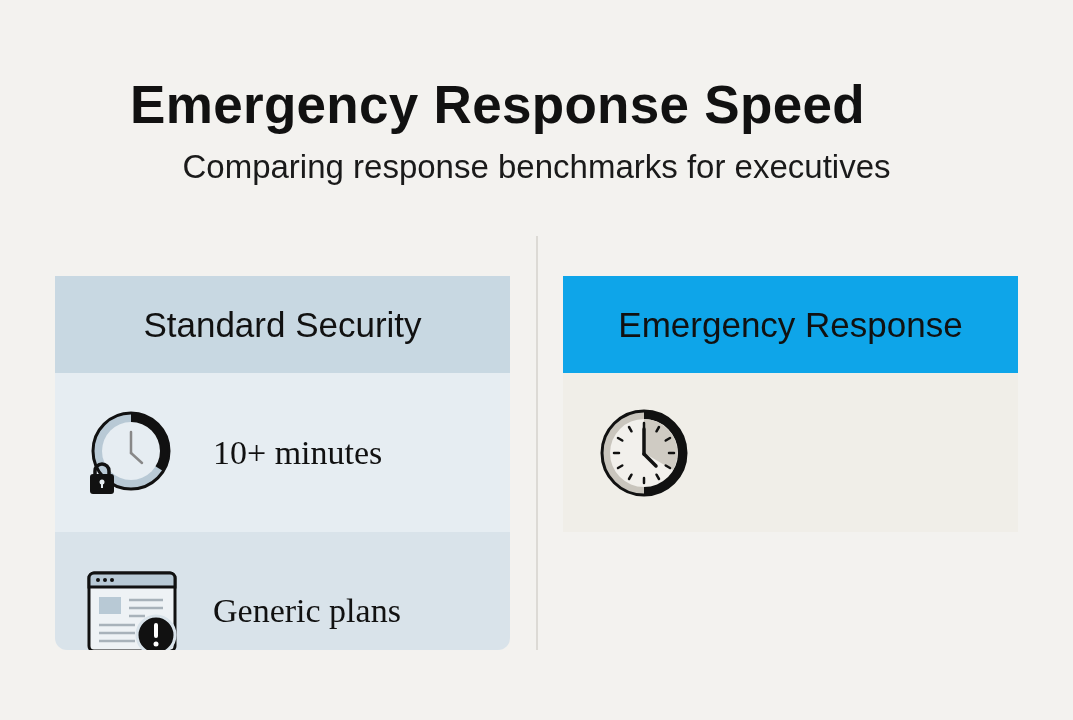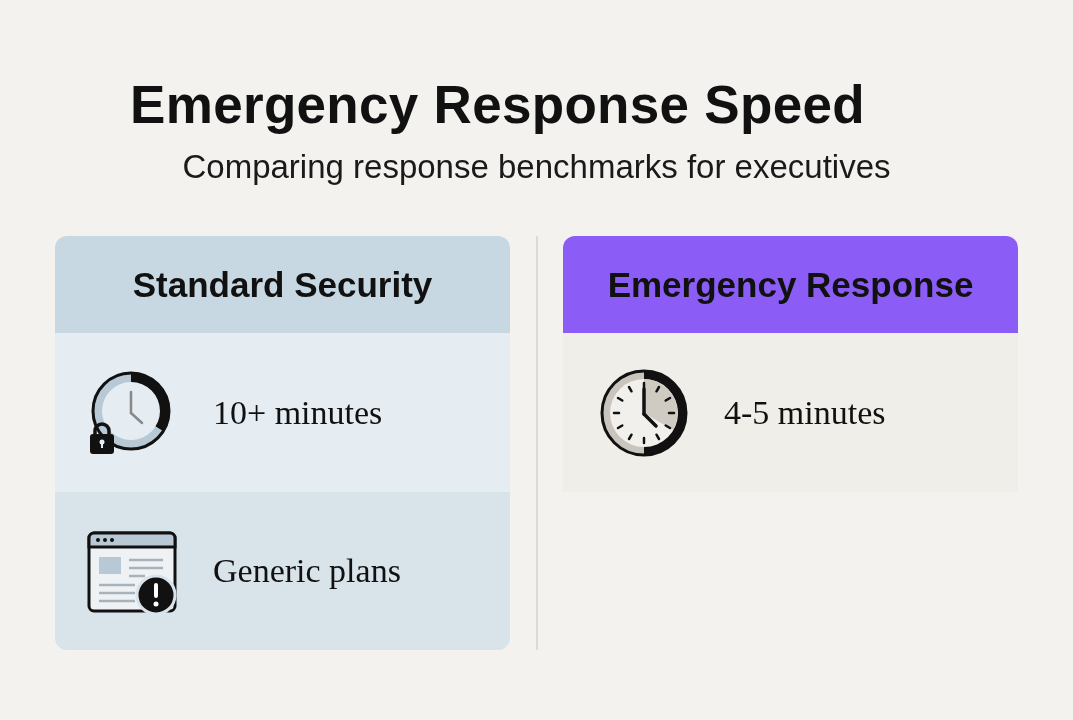--- a/index.html
+++ b/index.html
@@ -20,24 +20,24 @@
       text-align: center; font-size: 33px; color: #1a1a1a;
     }
     .card {
       position: absolute; top: 236px; width: 455px; height: 414px;
       border-radius: 12px; overflow: hidden;
     }
     .card.left { left: 55px; }
     .card.right { left: 563px; }
     .card-head {
       height: 97px; display: flex; align-items: center; justify-content: center;
-      font-size: 35px; font-weight: 700;
+      font-size: 35px; font-weight: 400; margin-top: 40px;
     }
     .card.left .card-head { background: #c8d8e2; }
-    .card.right .card-head { background: #8b5cf6; }
+    .card.right .card-head { background: #0ea5e9; }
     .row {
       height: 159px; display: flex; align-items: center; font-family: Liberation Serif, serif;
     }
     .row.r2 { height: 158px; }
     .card.left .row.r1 { background: #e6edf2; }
     .card.left .row.r2 { background: #d9e3ea; }
     .card.right .row.r1 { background: #f0eee8; }
     .card.right .row.r2 { background: #e6e2da; }
     .icon { width: 92px; height: 92px; margin-left: 30px; flex: 0 0 auto; }
     .card.right .icon { margin-left: 35px; }
@@ -114,15 +114,14 @@
         <line x1="20" y1="31" x2="24.3" y2="33.5"></line>
         <line x1="72" y1="31" x2="67.7" y2="33.5"></line>
         <line x1="20" y1="61" x2="24.3" y2="58.5"></line>
         <line x1="72" y1="61" x2="67.7" y2="58.5"></line>
         <line x1="31" y1="72" x2="33.5" y2="67.7"></line>
         <line x1="61" y1="72" x2="58.5" y2="67.7"></line>
       </g>
       <line x1="46" y1="22" x2="46" y2="47" stroke="#111" stroke-width="3.5" stroke-linecap="round"></line>
       <line x1="46" y1="47" x2="58" y2="59" stroke="#111" stroke-width="3.5" stroke-linecap="round"></line>
     </svg>
-    <div class="row-text">4-5 minutes</div>
   </div>
 </div>
 
 </body></html>

